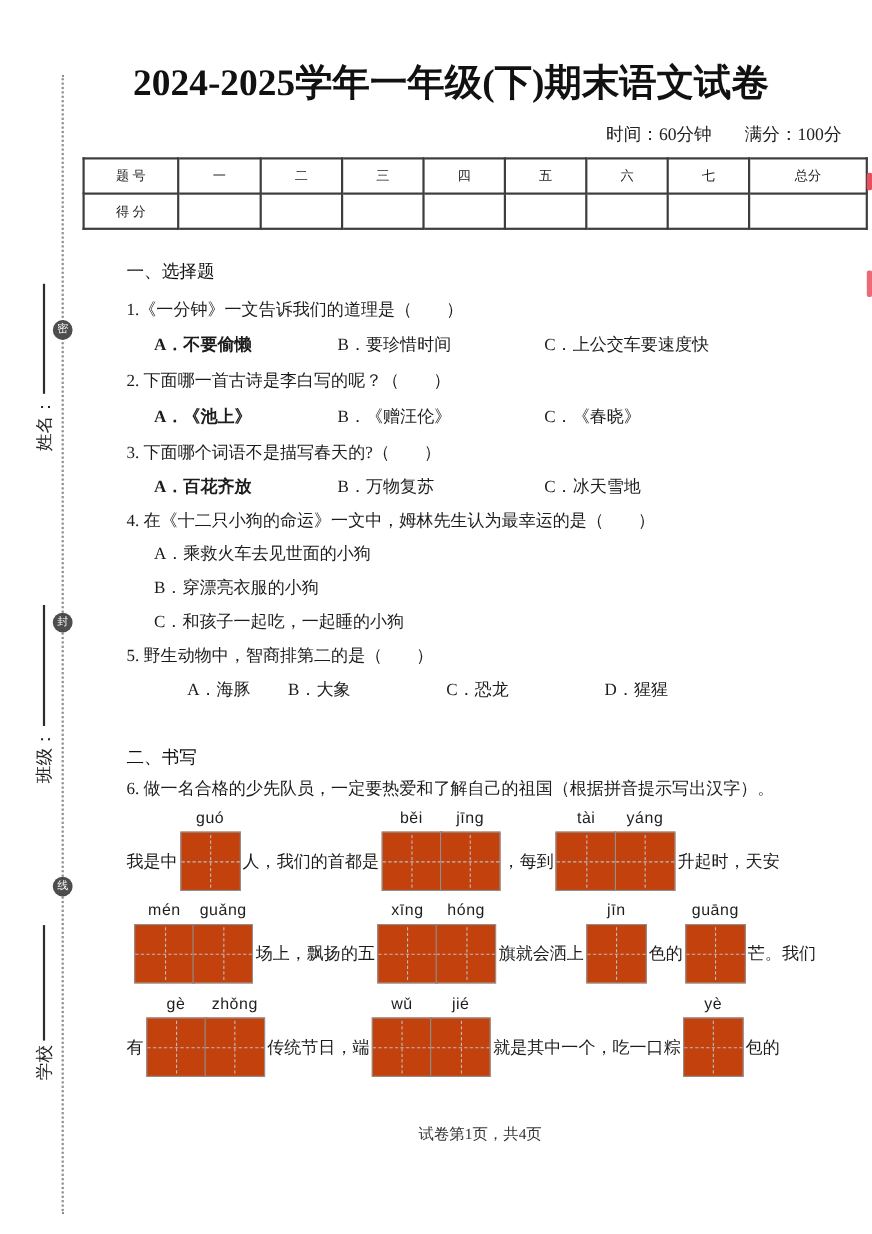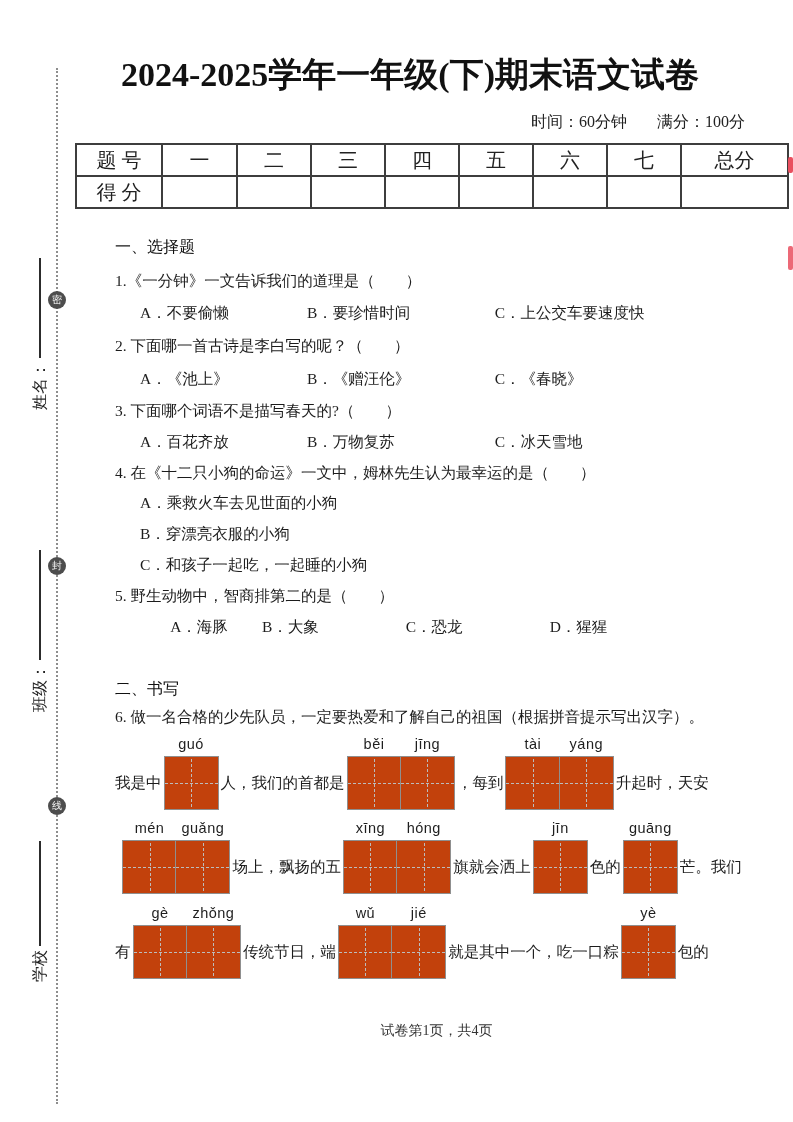--- a/index.html
+++ b/index.html
@@ -9,32 +9,32 @@
     overflow:hidden;
   }
 
   
   .title {
     position:absolute; top:52px; left:60px; width:700px; text-align:center;
     font-size:34px; font-weight:900; letter-spacing:0px; color:#111;
     white-space:nowrap;
   }
   .meta {
-    position:absolute; top:112px; right:48px; display:flex; gap:30px;
+    position:absolute; top:112px; right:28px; display:flex; gap:30px;
     font-size:16px; color:#222;
   }
 
   
   .score-table {
     position:absolute; left:75px; top:143px; border-collapse:collapse;
     table-layout:fixed; width:712px;
   }
   .score-table td {
     border:2px solid #3d3d3d; height:30px; text-align:center;
-    font-size:20px; color:#222; padding:0;
+    font-size:12px; color:#222; padding:0;
   }
 
   
   .seal-line {
     position:absolute; left:56px; top:68px; height:1036px; width:0;
     border-left:2px dotted #8d8d8d;
   }
   .seal-badge {
     position:absolute; left:48px; width:18px; height:18px; border-radius:50%;
     background:#4d4d4d; color:#fafafa; font-size:10px; line-height:18px;
@@ -47,21 +47,21 @@
   .side-label .blank {
     display:inline-block; border-bottom:2px solid #2c2c2c; height:2px;
     vertical-align:4px; margin-left:4px;
   }
 
   
   .main { position:absolute; left:115px; top:237px; width:660px; font-size:15.5px; }
   .row { position:absolute; left:0; white-space:nowrap; }
   .sec-title { font-weight:normal; font-size:16px; color:#111; }
   .opts { padding-left:25px; }
-  .opt3-a { display:inline-block; width:163px; }
+  .opt3-a { display:inline-block; width:163px;font-weight:bold; }
   .opt3-b { display:inline-block; width:184px; }
   .opt4-a { display:inline-block; width:118px;text-align:center; }
   .opt4-b { display:inline-block; width:140px; }
   .sub-opt { padding-left:25px; }
 
   
   .wline { position:absolute; display:flex; align-items:center; white-space:nowrap; }
   .bgroup { display:flex; position:relative; margin:0 2px; }
   .pbox {
     width:55px; height:54px; border:1.6px solid #8f8f8f; position:relative;

